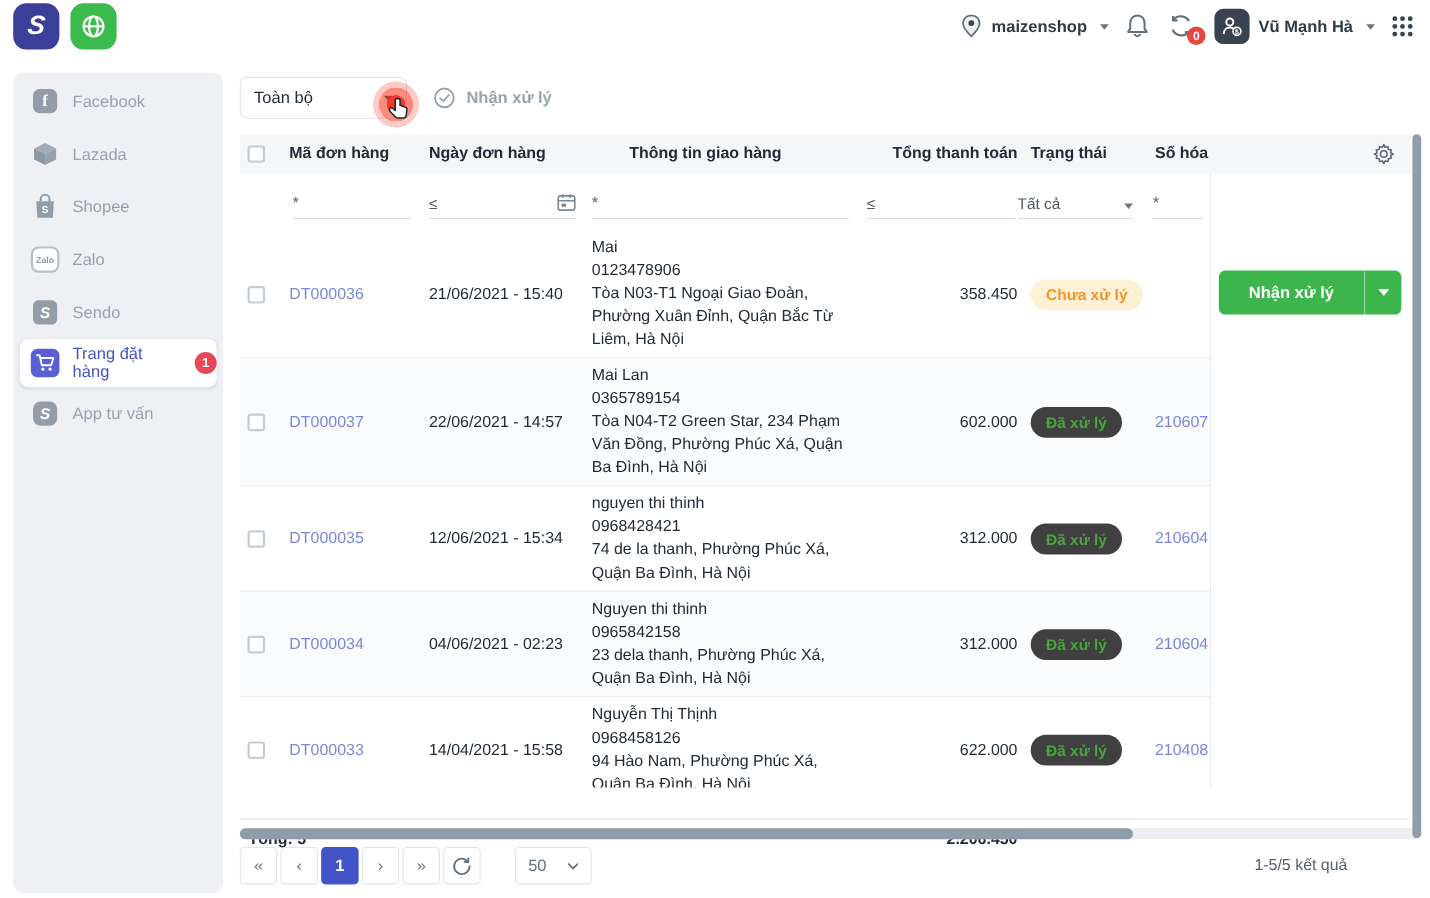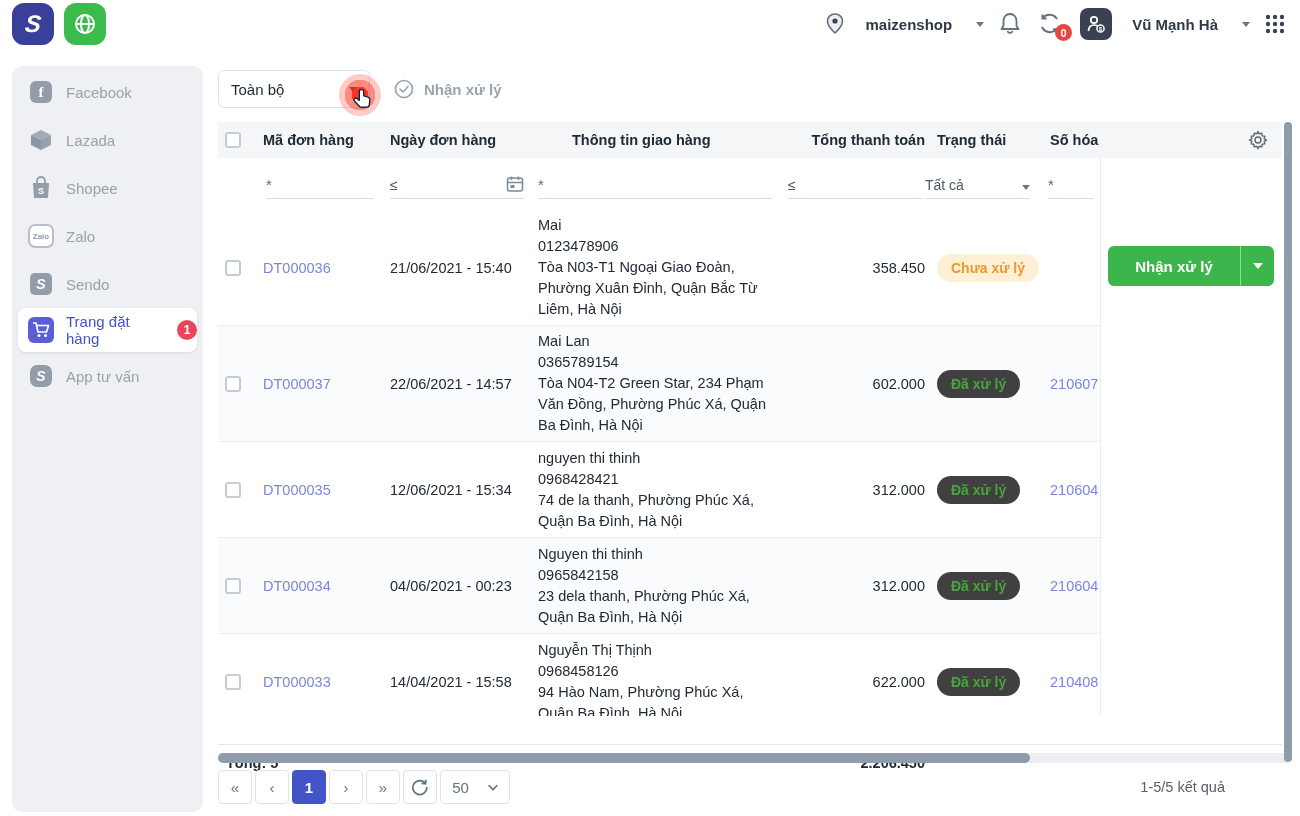--- a/index.html
+++ b/index.html
@@ -6,21 +6,21 @@
   html,body { width:1300px; height:816px; background:#fff; font-family:"Liberation Sans","DejaVu Sans",sans-serif; }
   #app { position:relative; width:1300px; height:816px; background:#fff; overflow:hidden; color:#212b36; }
 
   
   .topbar { position:absolute; left:0; top:0; width:1300px; height:48px; background:#fff; }
   .applogo { position:absolute; top:3px; width:42px; height:42px; border-radius:12px; display:flex; align-items:center; justify-content:center; }
   .applogo.sapo { left:12px; background:#3a3f99; }
   .applogo.web { left:64px; background:#3cbb4d; }
   .applogo .sglyph { color:#fff; font-weight:800; font-style:italic; font-size:24px; transform:skewX(-6deg); }
   .tb-right { position:absolute; right:14px; top:0; height:48px; display:flex; align-items:center; gap:14px; }
-  .tb-item { display:flex; align-items:center; gap:20px; color:#2e3a46; font-size:15px; font-weight:600; }
+  .tb-item { display:flex; align-items:center; gap:8px; color:#2e3a46; font-size:15px; font-weight:600; }
   .caret { width:0; height:0; border-left:4px solid transparent; border-right:4px solid transparent; border-top:5px solid #6b7683; margin-left:4px; }
   .sync-wrap { position:relative; width:30px; height:30px; }
   .sync-badge { position:absolute; right:-6px; bottom:-2px; min-width:17px; height:17px; border-radius:9px; background:#e8473f; color:#fff; font-size:11px; font-weight:700; display:flex; align-items:center; justify-content:center; padding:0 4px; }
   .avatar-sq { width:32px; height:32px; border-radius:8px; background:#39434f; display:flex; align-items:center; justify-content:center; }
 
   
   .sidebar { position:absolute; left:12px; top:66px; width:191px; height:746px; background:#eef0f4; border-radius:10px; padding-top:2px; }
   .side-item { position:relative; height:48px; display:flex; align-items:center; padding-left:16px; gap:12px; cursor:pointer; }
   .side-item .lbl { font-size:15px; font-weight:400; color:#99a1ac; }
   .side-item.active { margin:0 6px; padding-left:10px; height:44px; background:#fff; border-radius:8px; box-shadow:0 1px 3px rgba(40,50,80,.12); }
@@ -83,21 +83,21 @@
   .s-value { grid-column:5; text-align:right; font-size:14.5px; font-weight:700; }
 
   .hscroll { position:absolute; left:218px; top:753px; width:1072px; height:10px; background:#eceef2; border-radius:5px; }
   .hscroll .thumb { position:absolute; left:0; top:0; width:812px; height:10px; background:#8e9cab; border-radius:5px; cursor:pointer; }
   .vscroll { position:absolute; left:1284px; top:122px; width:8px; height:640px; background:#8e9cab; border-radius:4px; cursor:pointer; }
 
   
   .pager { position:absolute; left:218px; top:770px; display:flex; gap:3px; align-items:center; }
   .pg-btn { min-width:34px; height:34px; border:1px solid #dfe3e8; border-radius:4px; background:#fff; color:#637381; font-size:15px; display:flex; align-items:center; justify-content:center; cursor:pointer; }
   .pg-btn.current { background:#4353c8; border-color:#4353c8; color:#fff; font-weight:700; }
-  .pg-size { width:70px; gap:19px; }
+  .pg-size { width:70px; gap:19px;margin-left:28px; }
   .results { position:absolute; right:75px; top:779px; font-size:14.5px; color:#55606b; }
 
   svg { display:block; }
 </style>
 </head>
 <body>
 
 <div id="app">
 
   <div class="topbar">
@@ -348,21 +348,21 @@
           <span class="badge done">Đã xử lý</span>
         </div>
       <div class="cell c-invoice"><span class="link">210604</span></div>
     </div>
 
     <div class="trow alt grid-cols" style="height:96px">
       <div class="cell c-check">
           <span class="checkbox"></span>
         </div>
       <div class="cell c-code"><span class="link">DT000034</span></div>
-      <div class="cell c-date">04/06/2021 - 00:23</div>
+      <div class="cell c-date">04/06/2021 - 02:23</div>
       <div class="cell c-ship">
         <div>Nguyen thi thinh</div>
         <div>0965842158</div>
         <div>23 dela thanh, Phường Phúc Xá, Quận Ba Đình, Hà Nội</div>
       </div>
       <div class="cell c-total">312.000</div>
       <div class="cell c-status">
           <span class="badge done">Đã xử lý</span>
         </div>
       <div class="cell c-invoice"><span class="link">210604</span></div>

